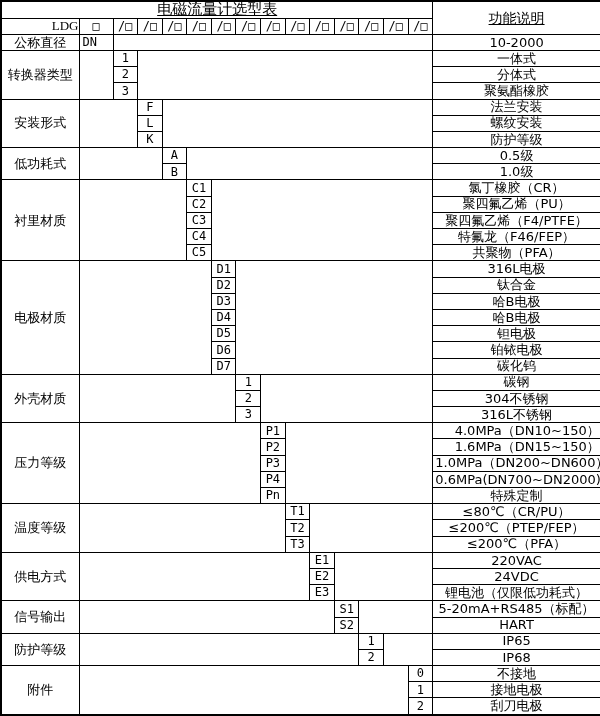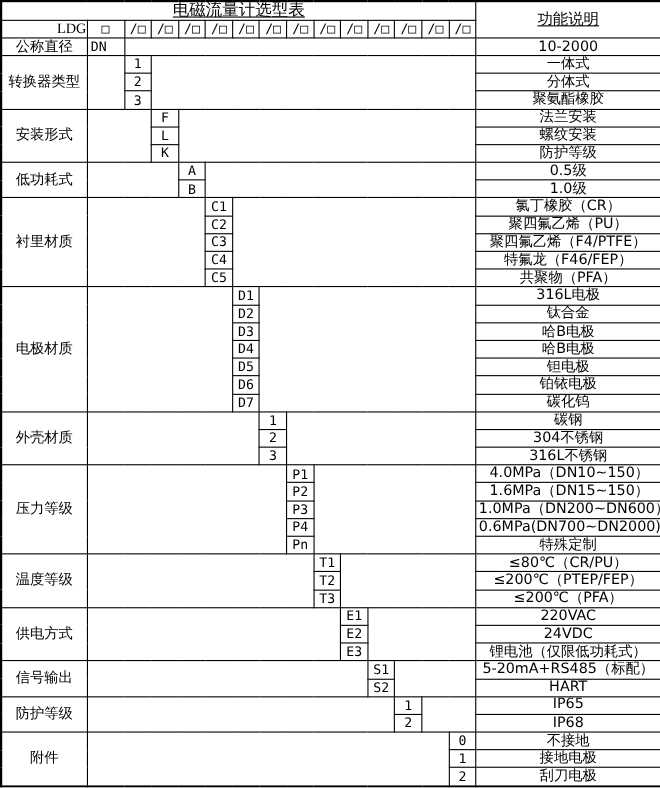--- a/index.html
+++ b/index.html
@@ -29,21 +29,21 @@
   .code-cell,.model-cell{
     font-family:"DejaVu Sans Mono","Liberation Mono",monospace;
     font-size:12px;
   }
   .prefix-cell{
     font-family:Liberation Serif, serif;
     font-size:13px;text-align:right;padding-left:6px;
   }
   .dn-cell{text-align:left;padding-left:3px;}
   .func-cell{font-size:13px;margin-left:27px;}
-  .func-left{text-align:center;padding-left:2px;}
+  .func-left{text-align:right;padding-left:2px;}
 </style>
 </head>
 <body>
 
 <table>
   <colgroup>
     <col style="width:78px">
     <col style="width:34px">
     <col style="width:24.6px">
       <col style="width:24.6px">

